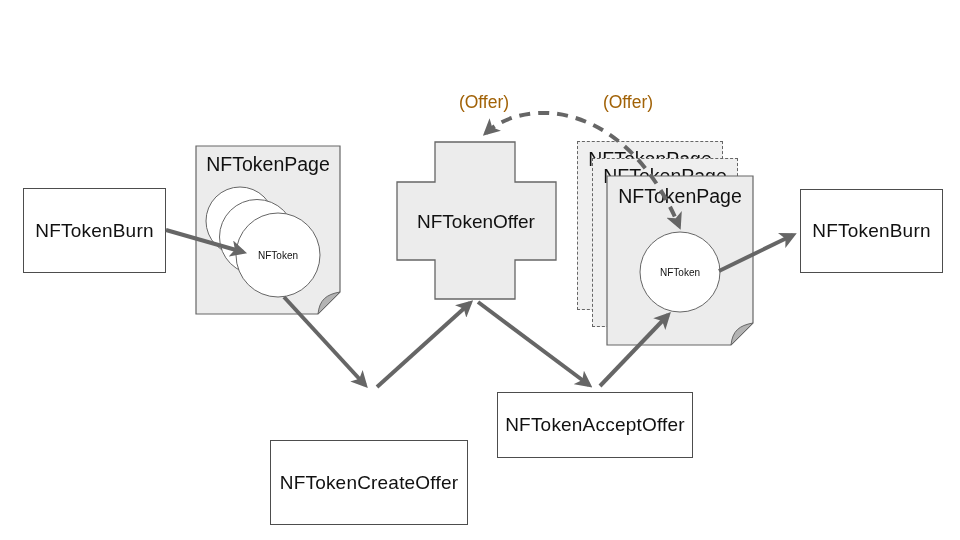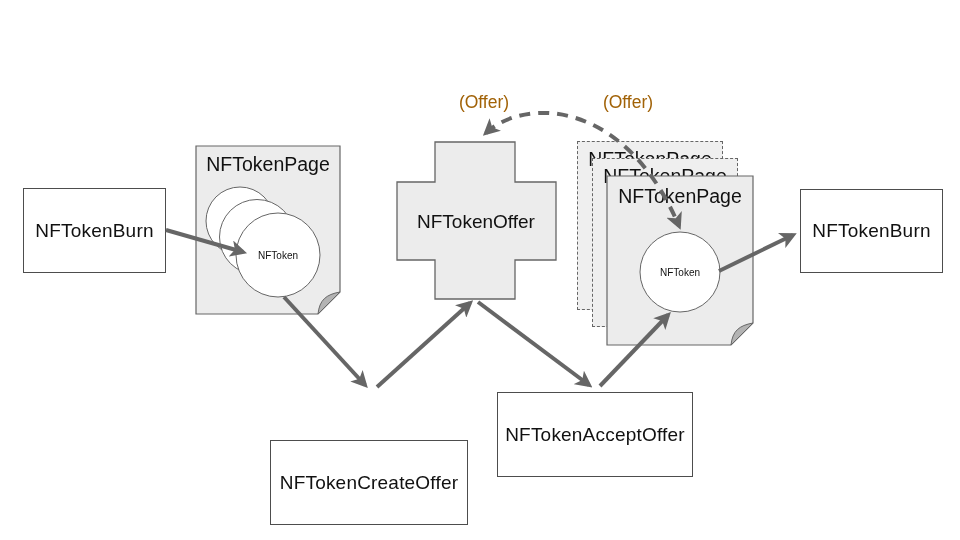--- a/index.html
+++ b/index.html
@@ -66,21 +66,21 @@
   </svg>
 
   <div class="abs txbox" style="left:23px;top:188px;width:143px;height:85px;z-index:3;">
     <span>NFTokenBurn</span>
   </div>
 
   <div class="abs txbox" style="left:270px;top:392px;width:198px;height:85px;z-index:3;margin-top:48px;">
     <span>NFTokenCreateOffer</span>
   </div>
 
-  <div class="abs txbox" style="left:497px;top:392px;width:196px;height:85px;z-index:3;">
+  <div class="abs txbox" style="left:497px;top:392px;width:196px;height:66px;z-index:3;">
     <span>NFTokenAcceptOffer</span>
   </div>
 
   <div class="abs txbox" style="left:800px;top:189px;width:143px;height:84px;z-index:3;">
     <span>NFTokenBurn</span>
   </div>
 
   <div class="edge-label" style="left:449px;top:92px;width:70px;z-index:4;">(Offer)</div>
   <div class="edge-label" style="left:588px;top:92px;width:80px;z-index:4;">(Offer)</div>
 

